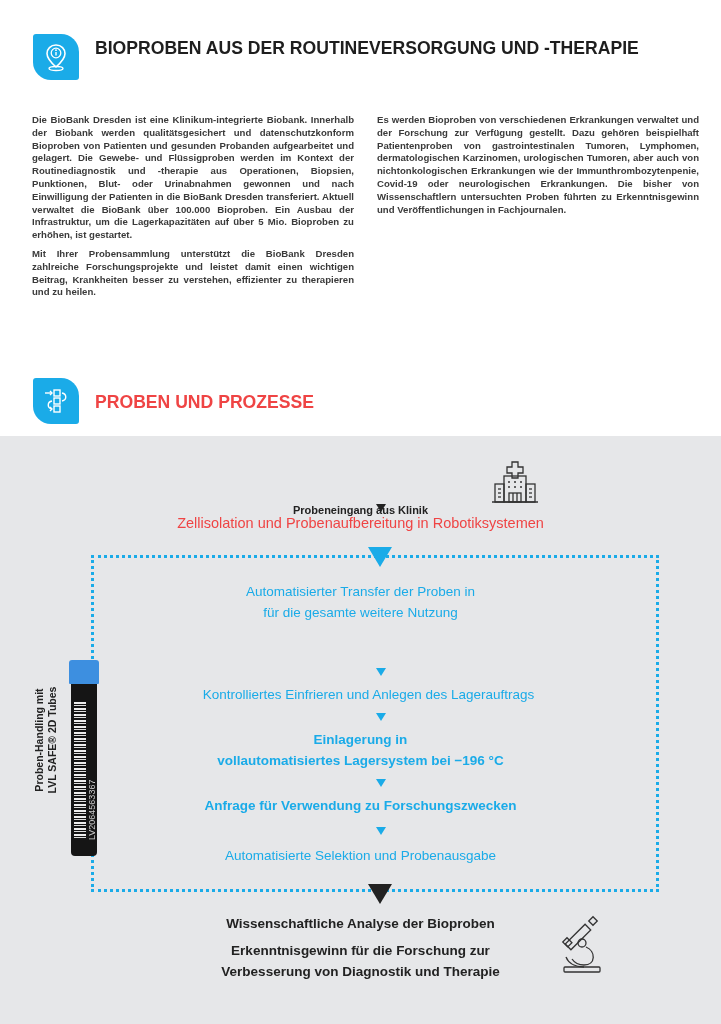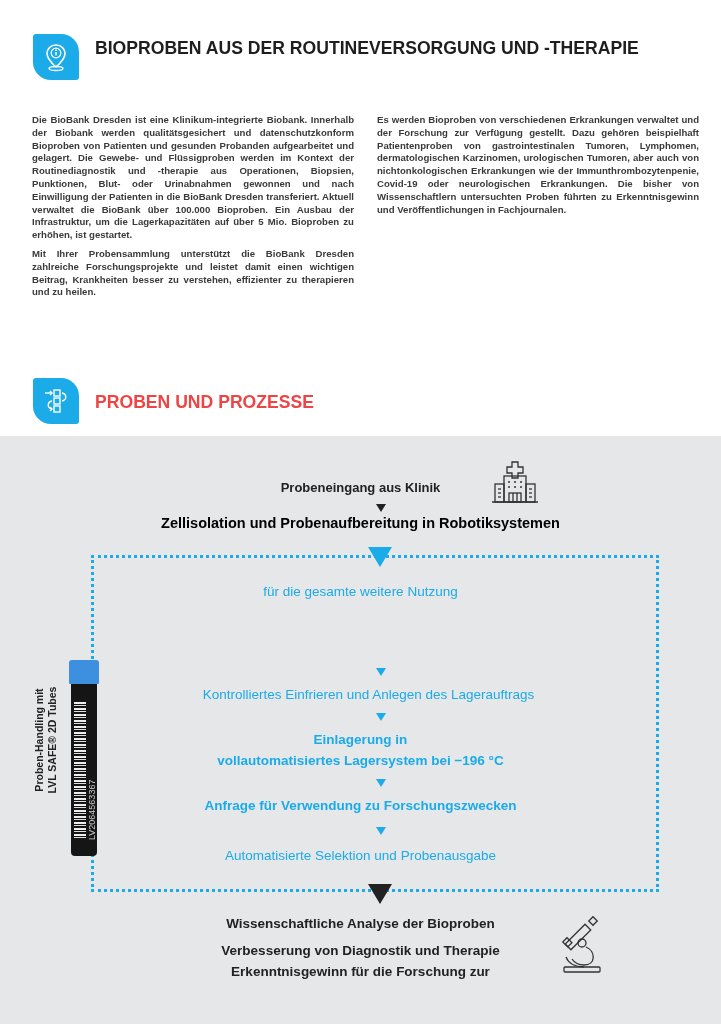--- a/index.html
+++ b/index.html
@@ -52,21 +52,21 @@
     <polyline points="9,5 11,7 9,9"></polyline>
     <path d="M21 7 C26 8 26 14 21 15"></path>
     <path d="M11 15 C6 16 6 22 11 23"></path>
     <polyline points="9,21 11,23 9,25"></polyline>
   </svg>
 </div>
 <div class="h2">PROBEN UND PROZESSE</div>
 
 <div class="grey"></div>
 
-<div class="center-text dark" style="top:480px; font-size:13px; font-weight:bold;">Probeneingang aus Klinik</div>
+<div class="center-text dark" style="top:504px; font-size:11px; font-weight:bold;">Probeneingang aus Klinik</div>
 <div class="abs" style="left:492px; top:460px;">
   <svg width="48" height="44" viewBox="0 0 48 44" fill="none" stroke="#333" stroke-width="1.3">
     <path d="M20 2 h6 v5 h5 v6 h-5 v5 h-6 v-5 h-5 v-6 h5 z"></path>
     <rect x="12" y="16" width="22" height="26"></rect>
     <rect x="3" y="24" width="9" height="18"></rect>
     <rect x="34" y="24" width="9" height="18"></rect>
     <line x1="0" y1="42" x2="46" y2="42"></line>
     <rect x="17" y="33" width="12" height="9"></rect>
     <line x1="21" y1="33" x2="21" y2="42"></line>
       <line x1="25" y1="33" x2="25" y2="42"></line>
@@ -78,26 +78,27 @@
       <line x1="28" y1="27" x2="30" y2="27"></line>
     <line x1="6" y1="29" x2="9" y2="29"></line>
       <line x1="6" y1="33" x2="9" y2="33"></line>
       <line x1="6" y1="37" x2="9" y2="37"></line>
     <line x1="37" y1="29" x2="40" y2="29"></line>
       <line x1="37" y1="33" x2="40" y2="33"></line>
       <line x1="37" y1="37" x2="40" y2="37"></line>
   </svg>
 </div>
 <div class="tri" style="left:376px; top:504px; border-top-color:#222;"></div>
-<div class="center-text" style="top:515px; font-size:14.5px; color:#000000;font-weight:bold;">Zellisolation und Probenaufbereitung in Robotiksystemen</div>
+<div class="center-text" style="top:515px; font-size:14.5px; color:#ef4444;">Zellisolation und Probenaufbereitung in Robotiksystemen</div>
 
 <div class="dotbox"></div>
 <div class="abs" style="left:368px; top:547px; width:0; height:0; border-left:12px solid transparent; border-right:12px solid transparent; border-top:20px solid #1aabe8;"></div>
 
 <div class="center-text blue step" style="top:581px;">
+  <div>Automatisierter Transfer der Proben in</div>
   <div>für die gesamte weitere Nutzung</div>
 </div>
 <div class="tri" style="left:376px; top:668px;"></div>
 <div class="center-text blue step" style="top:684px;margin-left:8px;">Kontrolliertes Einfrieren und Anlegen des Lagerauftrags</div>
 <div class="tri" style="left:376px; top:713px;"></div>
 <div class="center-text blue step" style="top:729px; font-weight:bold;">
   <div>Einlagerung in</div>
   <div>vollautomatisiertes Lagersystem bei −196 °C</div>
 </div>
 <div class="tri" style="left:376px; top:779px;"></div>
@@ -113,22 +114,22 @@
 </div>
 <div class="abs" style="left:69px; top:660px; width:30px; height:200px;">
   <div style="position:absolute; left:0; top:0; width:30px; height:24px; background:#3d8fe0; border-radius:3px 3px 1px 1px;"></div>
   <div style="position:absolute; left:2px; top:24px; width:26px; height:172px; background:#151515; border-radius:0 0 4px 4px;"></div>
   <div style="position:absolute; left:5px; top:42px; width:12px; height:138px; background:repeating-linear-gradient(180deg,#eee 0 2px,#151515 2px 3px,#ddd 3px 4px,#151515 4px 6px);"></div>
   <div style="position:absolute; left:26px; top:40px; transform:rotate(-90deg); transform-origin:left top; font-size:9px; color:#ccc; white-space:nowrap; top:180px; left:18px;">LV2064563367</div>
 </div>
 
 <div class="center-text dark" style="top:916px; font-size:13.5px; font-weight:bold;">Wissenschaftliche Analyse der Bioproben</div>
 <div class="center-text dark" style="top:940px; font-size:13.5px; font-weight:bold; line-height:21px;">
+  <div>Erkenntnisgewinn für die Forschung zur</div>
   <div>Verbesserung von Diagnostik und Therapie</div>
-  <div>Erkenntnisgewinn für die Forschung zur</div>
 </div>
 <div class="abs" style="left:560px; top:915px;">
   <svg width="44" height="60" viewBox="0 0 44 60" fill="none" stroke="#333" stroke-width="1.3">
     <rect x="14" y="8" width="8" height="28" transform="rotate(45 18 22)"></rect>
     <rect x="30" y="3" width="6" height="6" transform="rotate(45 33 6)"></rect>
     <rect x="4" y="24" width="7" height="6" transform="rotate(45 7 27)"></rect>
     <circle cx="22" cy="28" r="4"></circle>
     <path d="M26 32 C36 36 36 50 24 50 C18 50 14 47 12 44"></path>
     <path d="M6 42 C9 50 18 52 24 52"></path>
     <rect x="4" y="52" width="36" height="5" rx="1"></rect>

